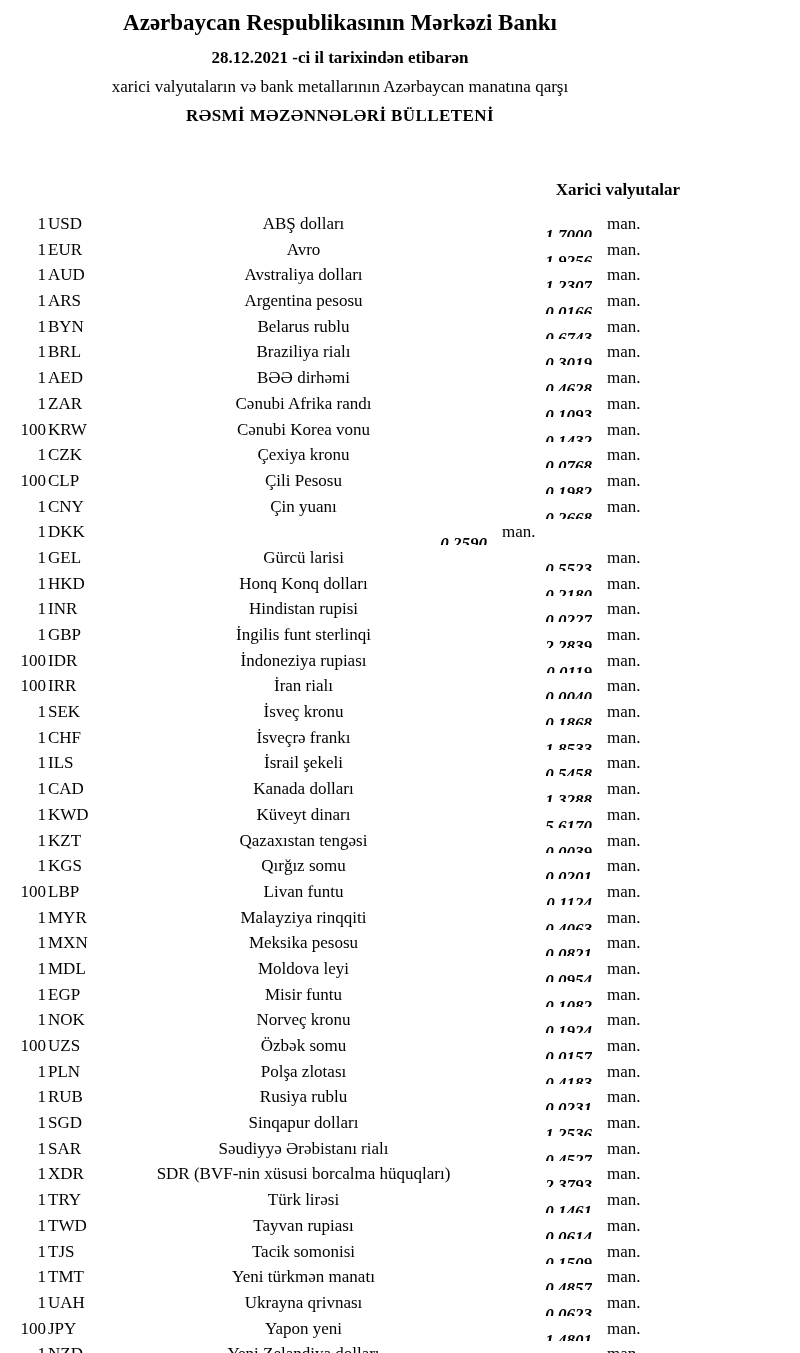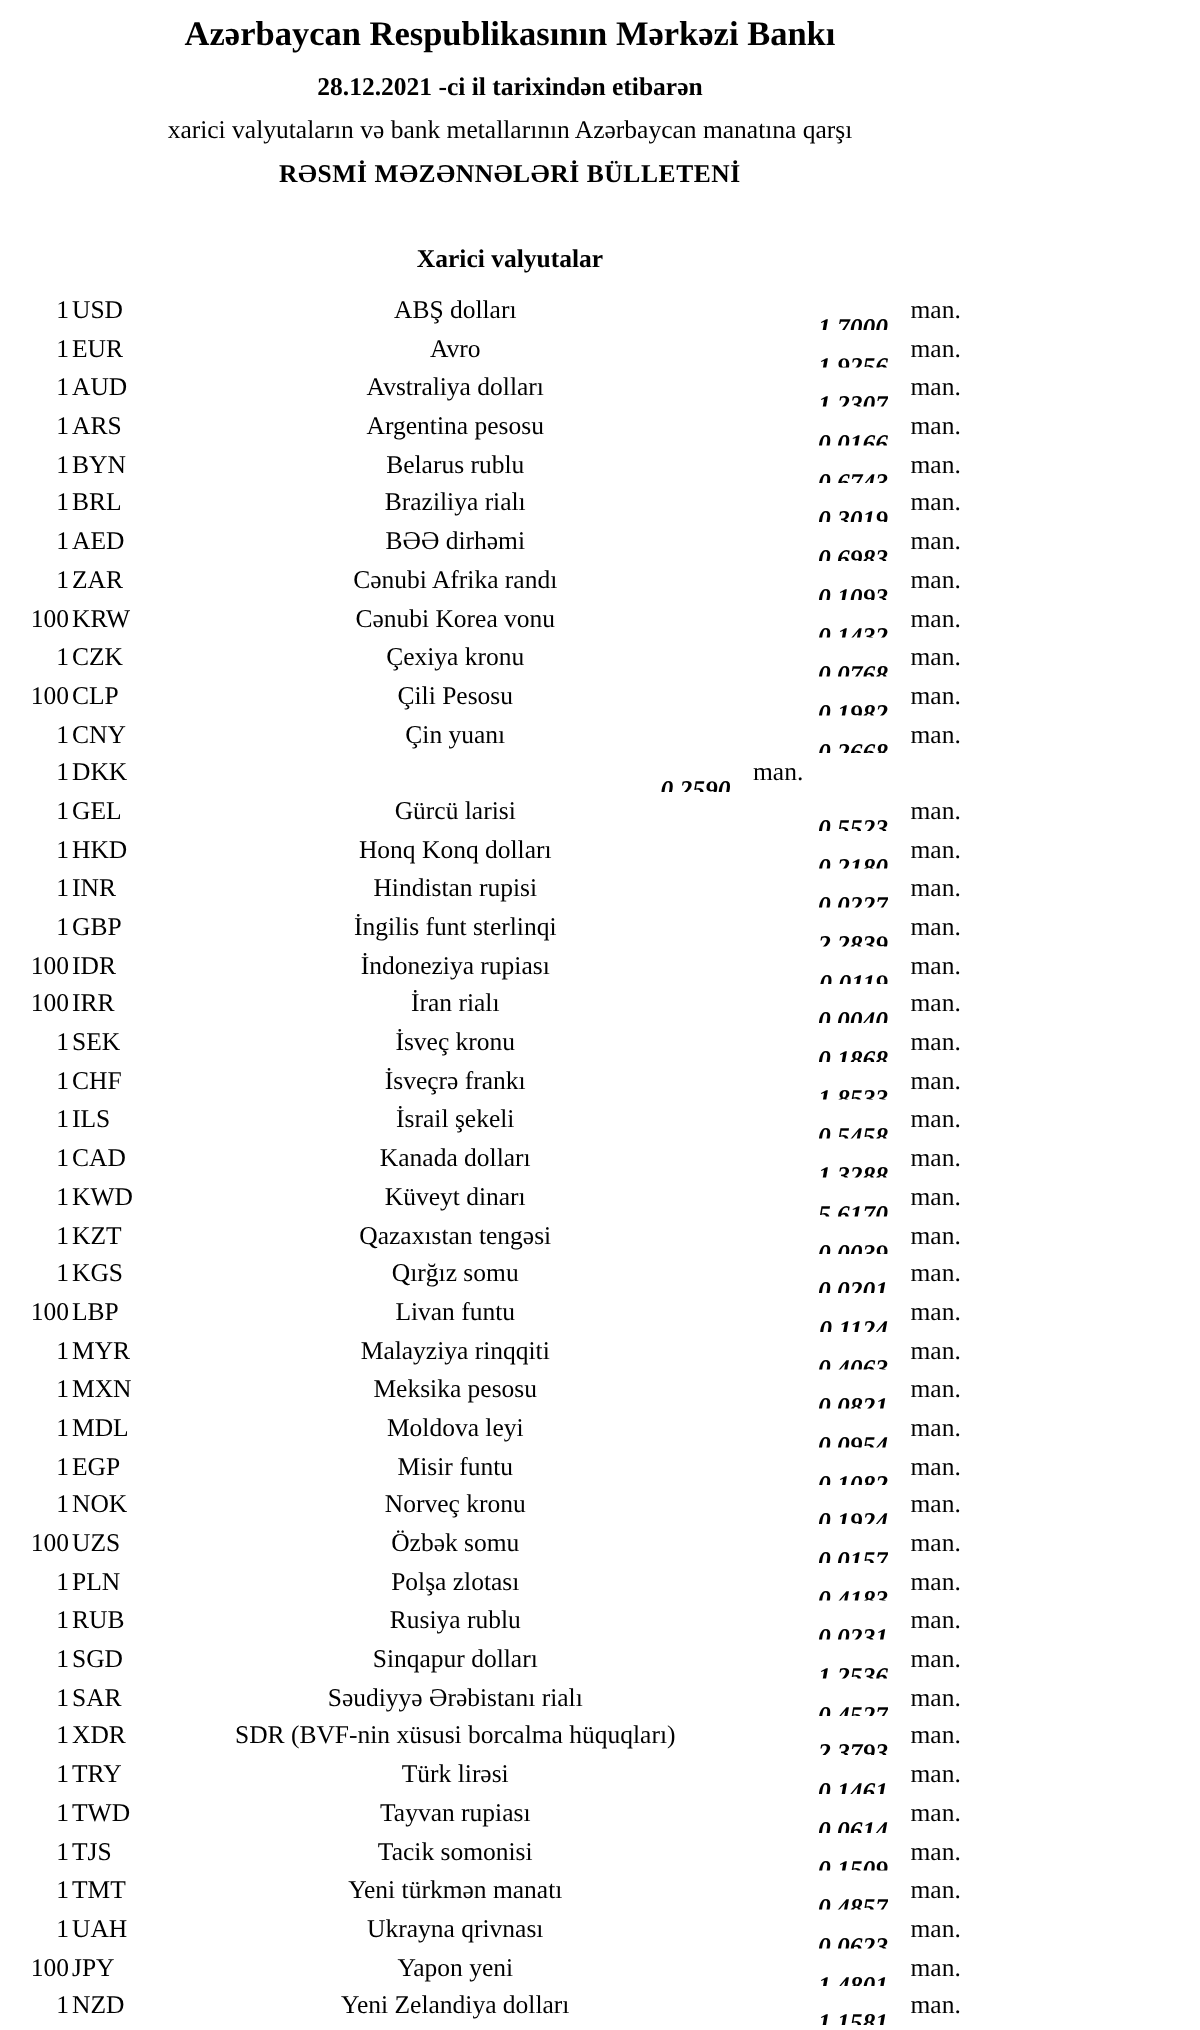--- a/index.html
+++ b/index.html
@@ -35,24 +35,24 @@
     line-height: 21px;
   }
   .bulletin-line {
     font-size: 17px;
     font-weight: bold;
     margin-top: 8px;
     line-height: 21px;
     letter-spacing: 0.4px;
   }
   .section-title {
-    text-align: center;
+    text-align: right;
     font-size: 17px;
     font-weight: bold;
-    margin-top: 36px;
+    margin-top: 53px;
     line-height: 21px;
   }
   .table {
     margin-top: 11px;
     padding: 0 28px 0 8px;
   }
   .row {
     display: grid;
     grid-template-columns: 40px 66px 1fr 105px 60px;
     height: 25.7px;
@@ -125,21 +125,21 @@
         <span class="cell nominal">1</span>
         <span class="cell code">BRL</span>
         <span class="cell name">Braziliya rialı</span>
         <span class="cell rate">0.3019</span>
         <span class="cell unit">man.</span>
       </div>
       <div class="row">
         <span class="cell nominal">1</span>
         <span class="cell code">AED</span>
         <span class="cell name">BƏƏ dirhəmi</span>
-        <span class="cell rate">0.6983</span>
+        <span class="cell rate">0.4628</span>
         <span class="cell unit">man.</span>
       </div>
       <div class="row">
         <span class="cell nominal">1</span>
         <span class="cell code">ZAR</span>
         <span class="cell name">Cənubi Afrika randı</span>
         <span class="cell rate">0.1093</span>
         <span class="cell unit">man.</span>
       </div>
       <div class="row">

